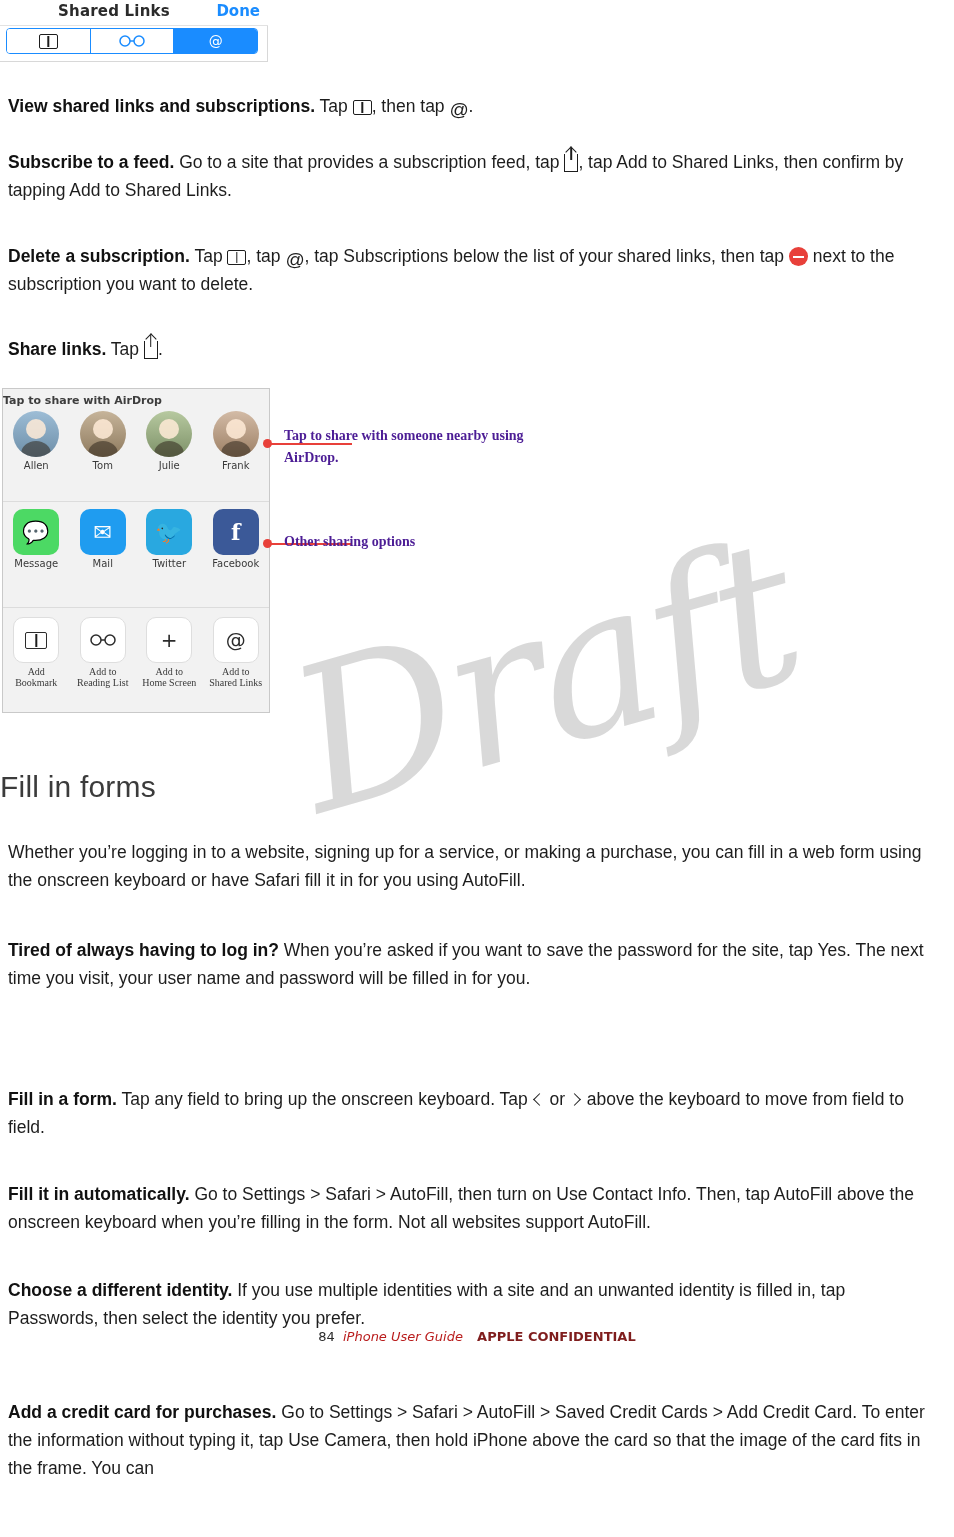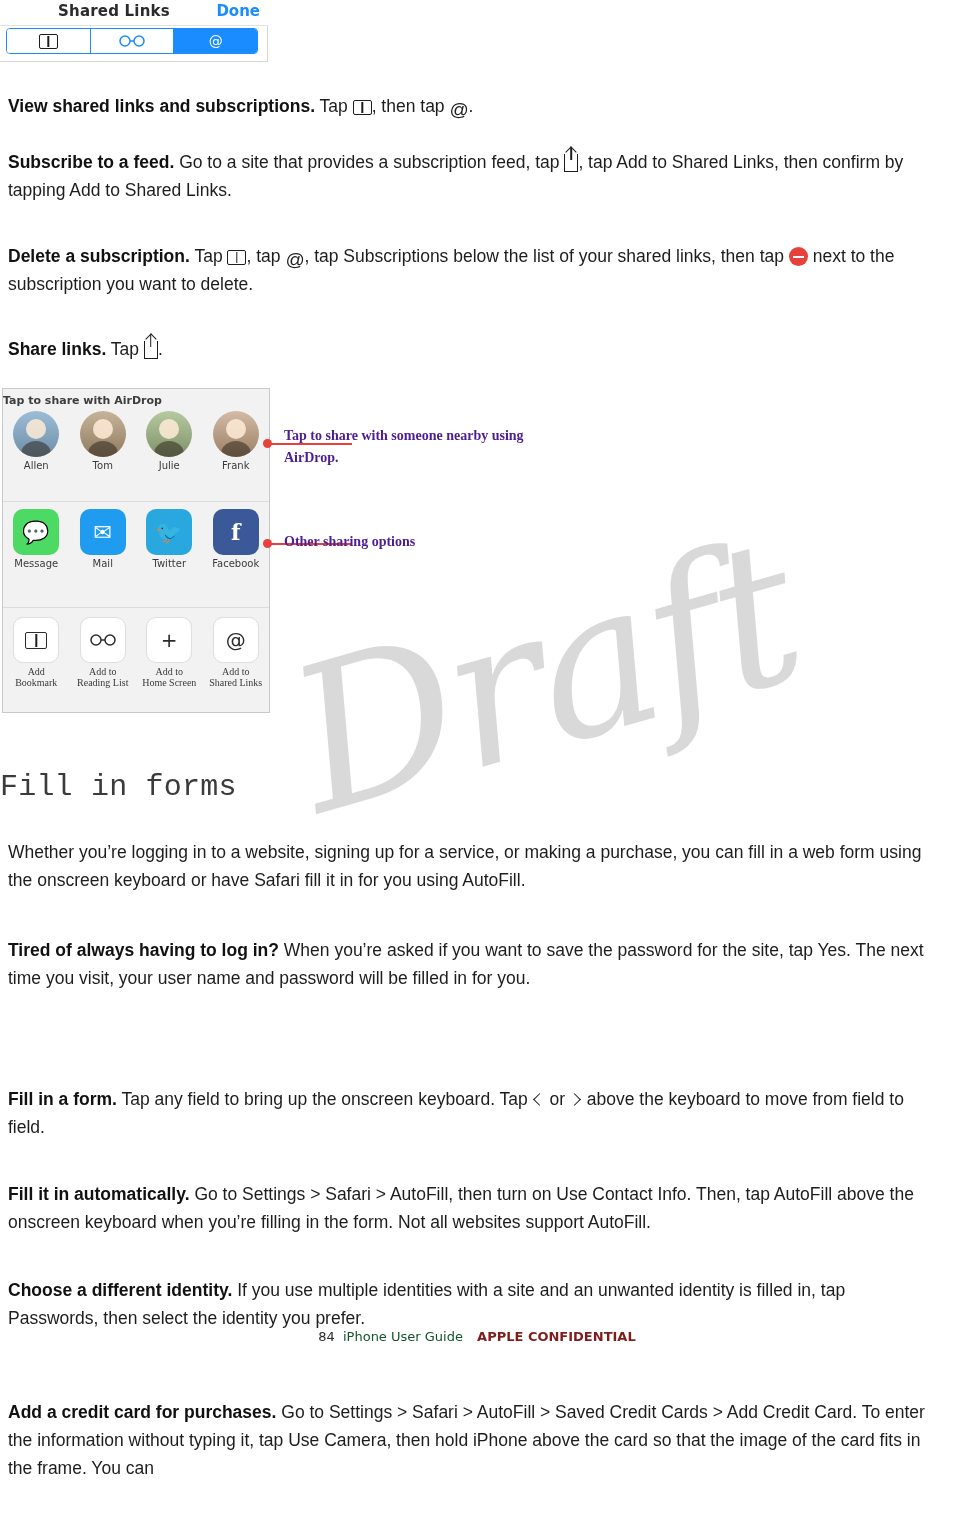--- a/index.html
+++ b/index.html
@@ -102,21 +102,21 @@
   p.para b { font-weight: bold; color: #111; }
 
   .para-block { position: absolute; left: 0px; width: 944px; }
 
   h2.section {
     position: absolute;
     margin: 0;
     font-size: 30px;
     font-weight: normal;
     color: #3b3b3b;
-    font-family: Liberation Mono, monospace;
+    font-family: Liberation Sans, sans-serif;
     letter-spacing: 0.2px;
   }
 
   
   .gi {
     display: inline-block;
     vertical-align: -3px;
     position: relative;
   }
   .gi-book {
@@ -348,21 +348,21 @@
   
   .footer {
     position: absolute;
     left: 0; right: 0;
     bottom: 8px;
     text-align: center;
     font-size: 13px;
     font-family: "DejaVu Sans", sans-serif;
   }
   .footer .pagenum { color: #2b2b2b; margin-right: 4px; }
-  .footer .guide { color: #14532d; }
+  .footer .guide { color: #b91c1c; font-style: italic; }
   .footer .conf { color: #7f1d1d; font-weight: bold; }
 </style>
 </head>
 <body>
 
 <div class="page">
 
   <div class="sharedlinks-shot">
     <div class="sl-titlebar">
       <div class="sl-title">Shared Links</div>

